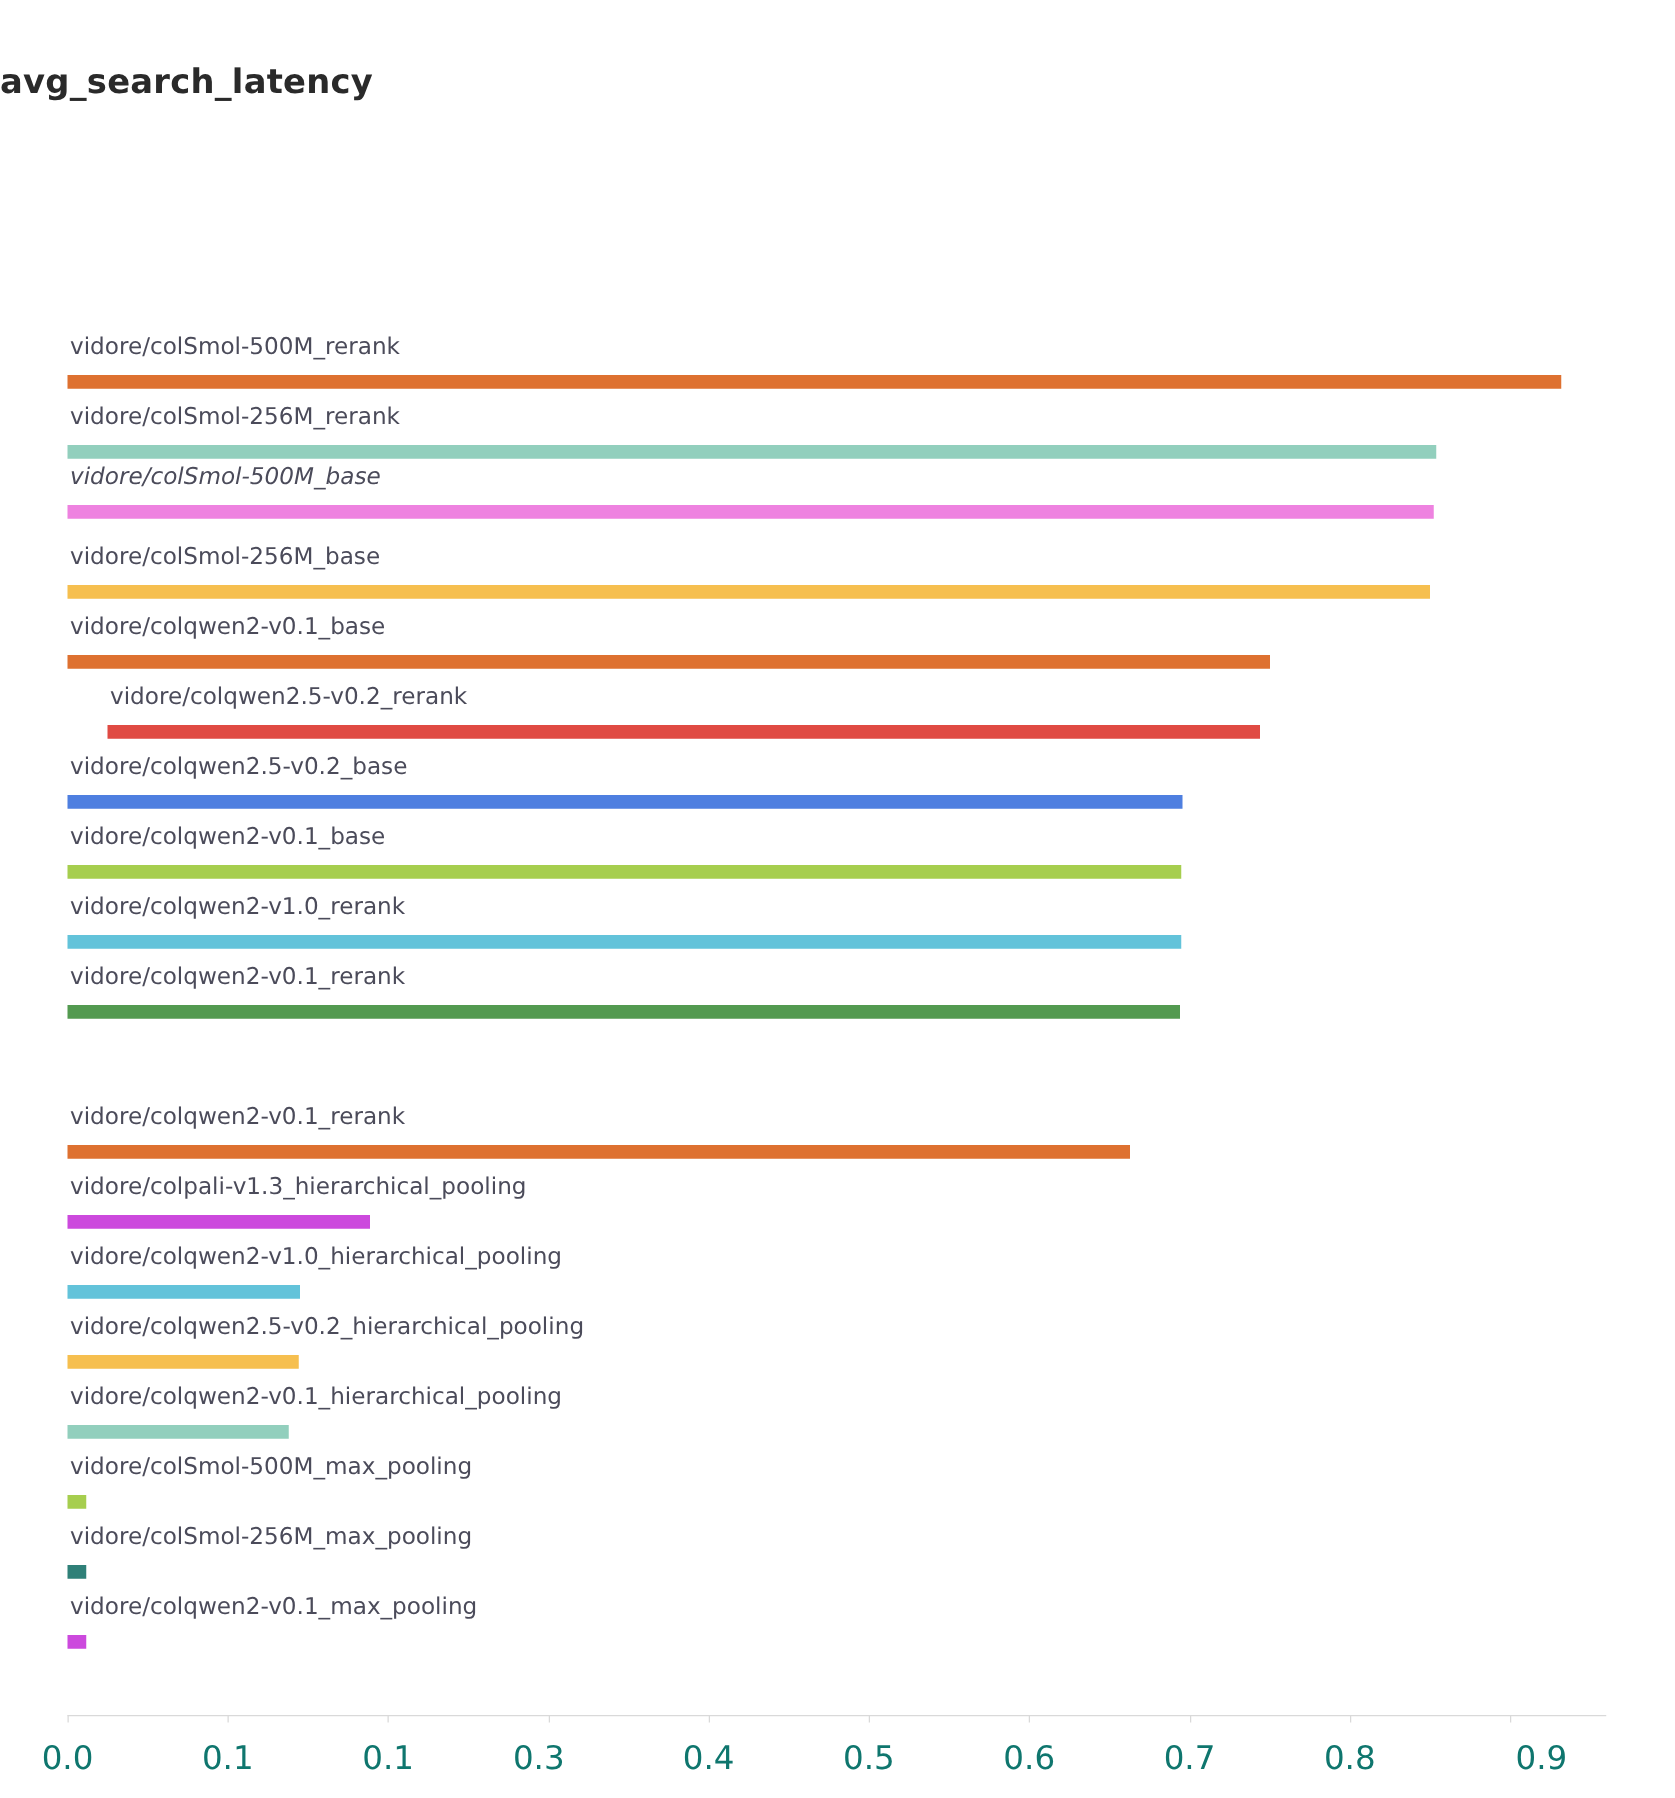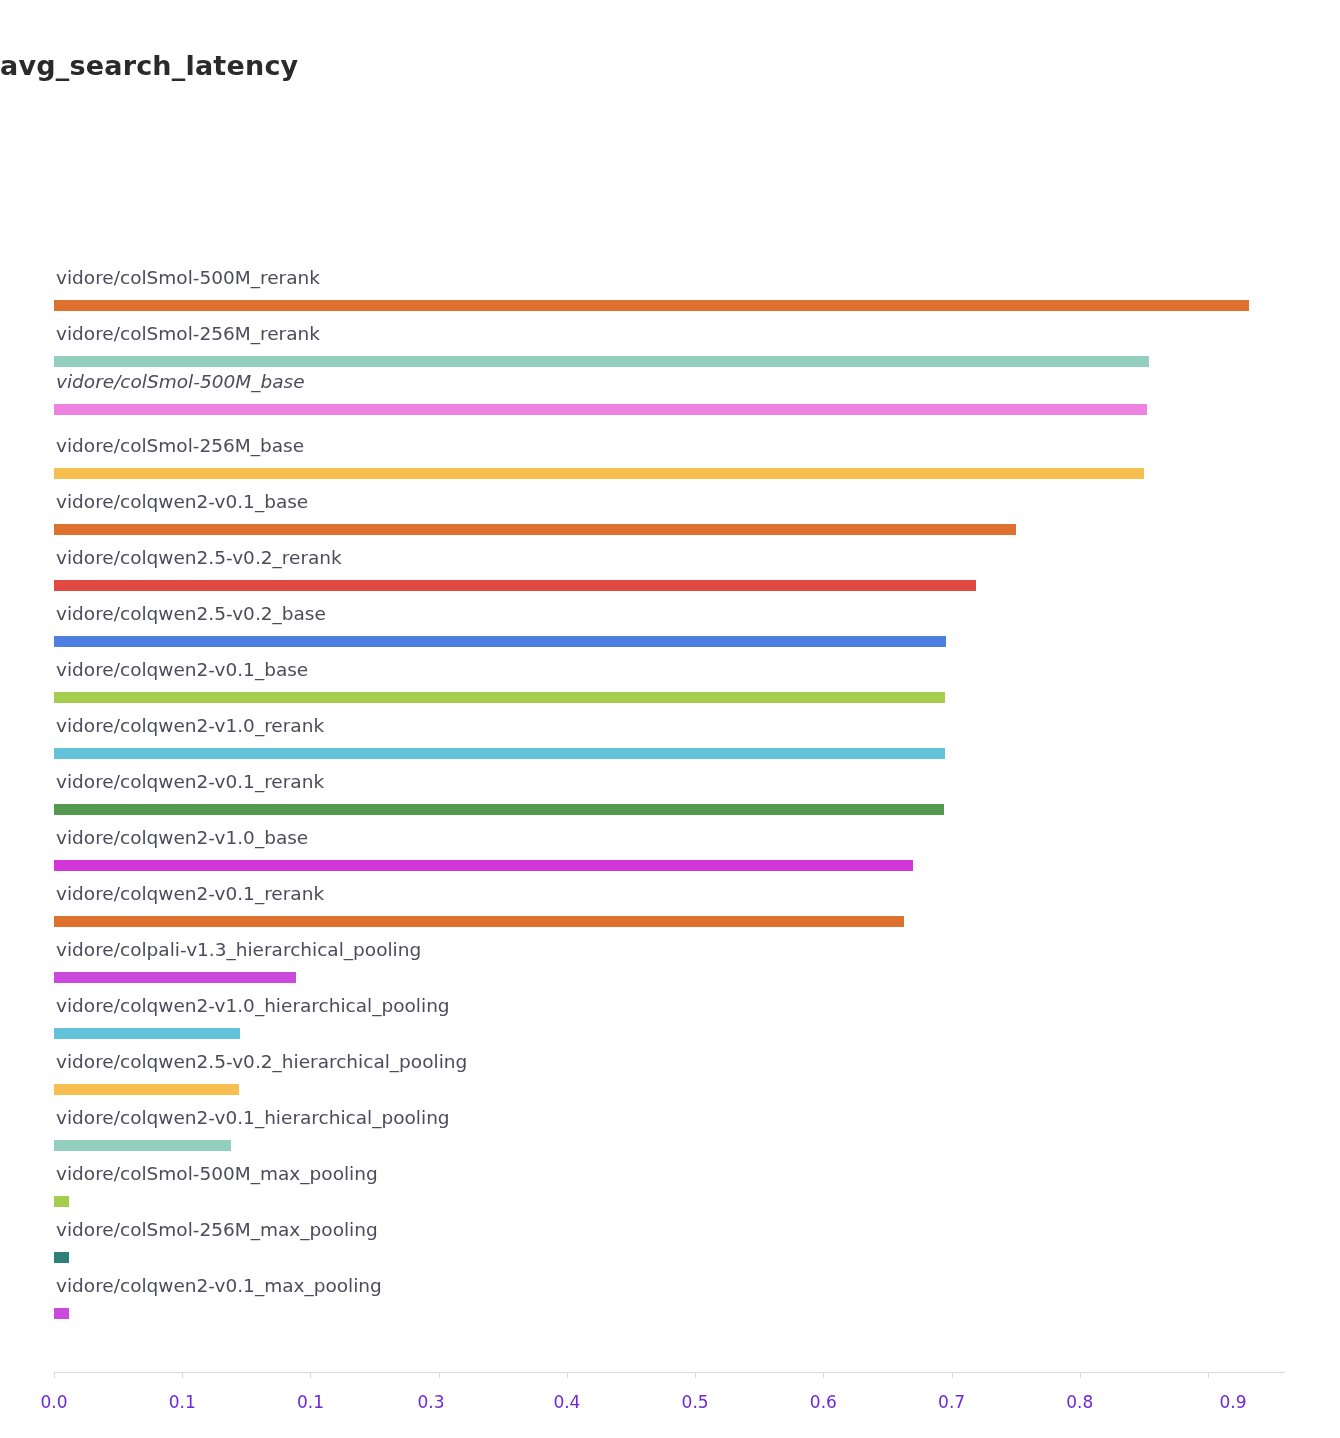--- a/index.html
+++ b/index.html
@@ -66,22 +66,22 @@
   .tick {
     position: absolute;
     top: 1372px;
     width: 1px;
     height: 6px;
     background: #d9d9d9;
   }
   .tick-label {
     position: absolute;
     top: 1392px;
-    font-size: 17px;
-    color: #6d28d9;
+    font-size: 26px;
+    color: #0f766e;
     transform: translateX(-50%);
     white-space: nowrap;
   }
 </style>
 </head>
 <body>
 
 <div id="page">
 
   <div id="chart-title">avg_search_latency</div>
@@ -100,43 +100,39 @@
         <div class="bar" style="width: 1092.51px; background: rgb(238, 130, 224); bottom: -11px;"></div>
       </div>
       <div class="row" style="top: 288px; height: 40px;">
         <div class="row-label">vidore/colSmol-256M_base</div>
         <div class="bar" style="width: 1089.95px; background: rgb(246, 191, 79); bottom: -11px;"></div>
       </div>
       <div class="row" style="top: 344px; height: 40px;">
         <div class="row-label">vidore/colqwen2-v0.1_base</div>
         <div class="bar" style="width: 961.719px; background: rgb(222, 113, 48); bottom: -11px;"></div>
       </div>
-      <div class="row" style="top: 400px; height: 40px;">
+      <div class="row" style="top: 400px; height: 40px; margin-left: 32px;">
         <div class="row-label">vidore/colqwen2.5-v0.2_rerank</div>
         <div class="bar" style="width: 921.968px; background: rgb(224, 74, 67); bottom: -11px;"></div>
       </div>
       <div class="row" style="top: 456px; height: 40px;">
         <div class="row-label">vidore/colqwen2.5-v0.2_base</div>
         <div class="bar" style="width: 892.475px; background: rgb(78, 127, 224); bottom: -11px;"></div>
       </div>
       <div class="row" style="top: 512px; height: 40px;">
         <div class="row-label">vidore/colqwen2-v0.1_base</div>
         <div class="bar" style="width: 891.193px; background: rgb(166, 206, 78); bottom: -11px;"></div>
       </div>
       <div class="row" style="top: 568px; height: 40px;">
         <div class="row-label">vidore/colqwen2-v1.0_rerank</div>
         <div class="bar" style="width: 891.193px; background: rgb(99, 195, 218); bottom: -11px;"></div>
       </div>
       <div class="row" style="top: 624px; height: 40px;">
         <div class="row-label">vidore/colqwen2-v0.1_rerank</div>
         <div class="bar" style="width: 889.91px; background: rgb(83, 154, 80); bottom: -11px;"></div>
-      </div>
-      <div class="row" style="top: 680px; height: 40px;">
-        <div class="row-label">vidore/colqwen2-v1.0_base</div>
-        <div class="bar" style="width: 859.135px; background: rgb(212, 53, 216); bottom: -11px;"></div>
       </div>
       <div class="row" style="top: 736px; height: 40px;">
         <div class="row-label">vidore/colqwen2-v0.1_rerank</div>
         <div class="bar" style="width: 850.159px; background: rgb(222, 113, 48); bottom: -11px;"></div>
       </div>
       <div class="row" style="top: 792px; height: 40px;">
         <div class="row-label">vidore/colpali-v1.3_hierarchical_pooling</div>
         <div class="bar" style="width: 242.353px; background: rgb(204, 73, 221); bottom: -11px;"></div>
       </div>
       <div class="row" style="top: 848px; height: 40px;">

